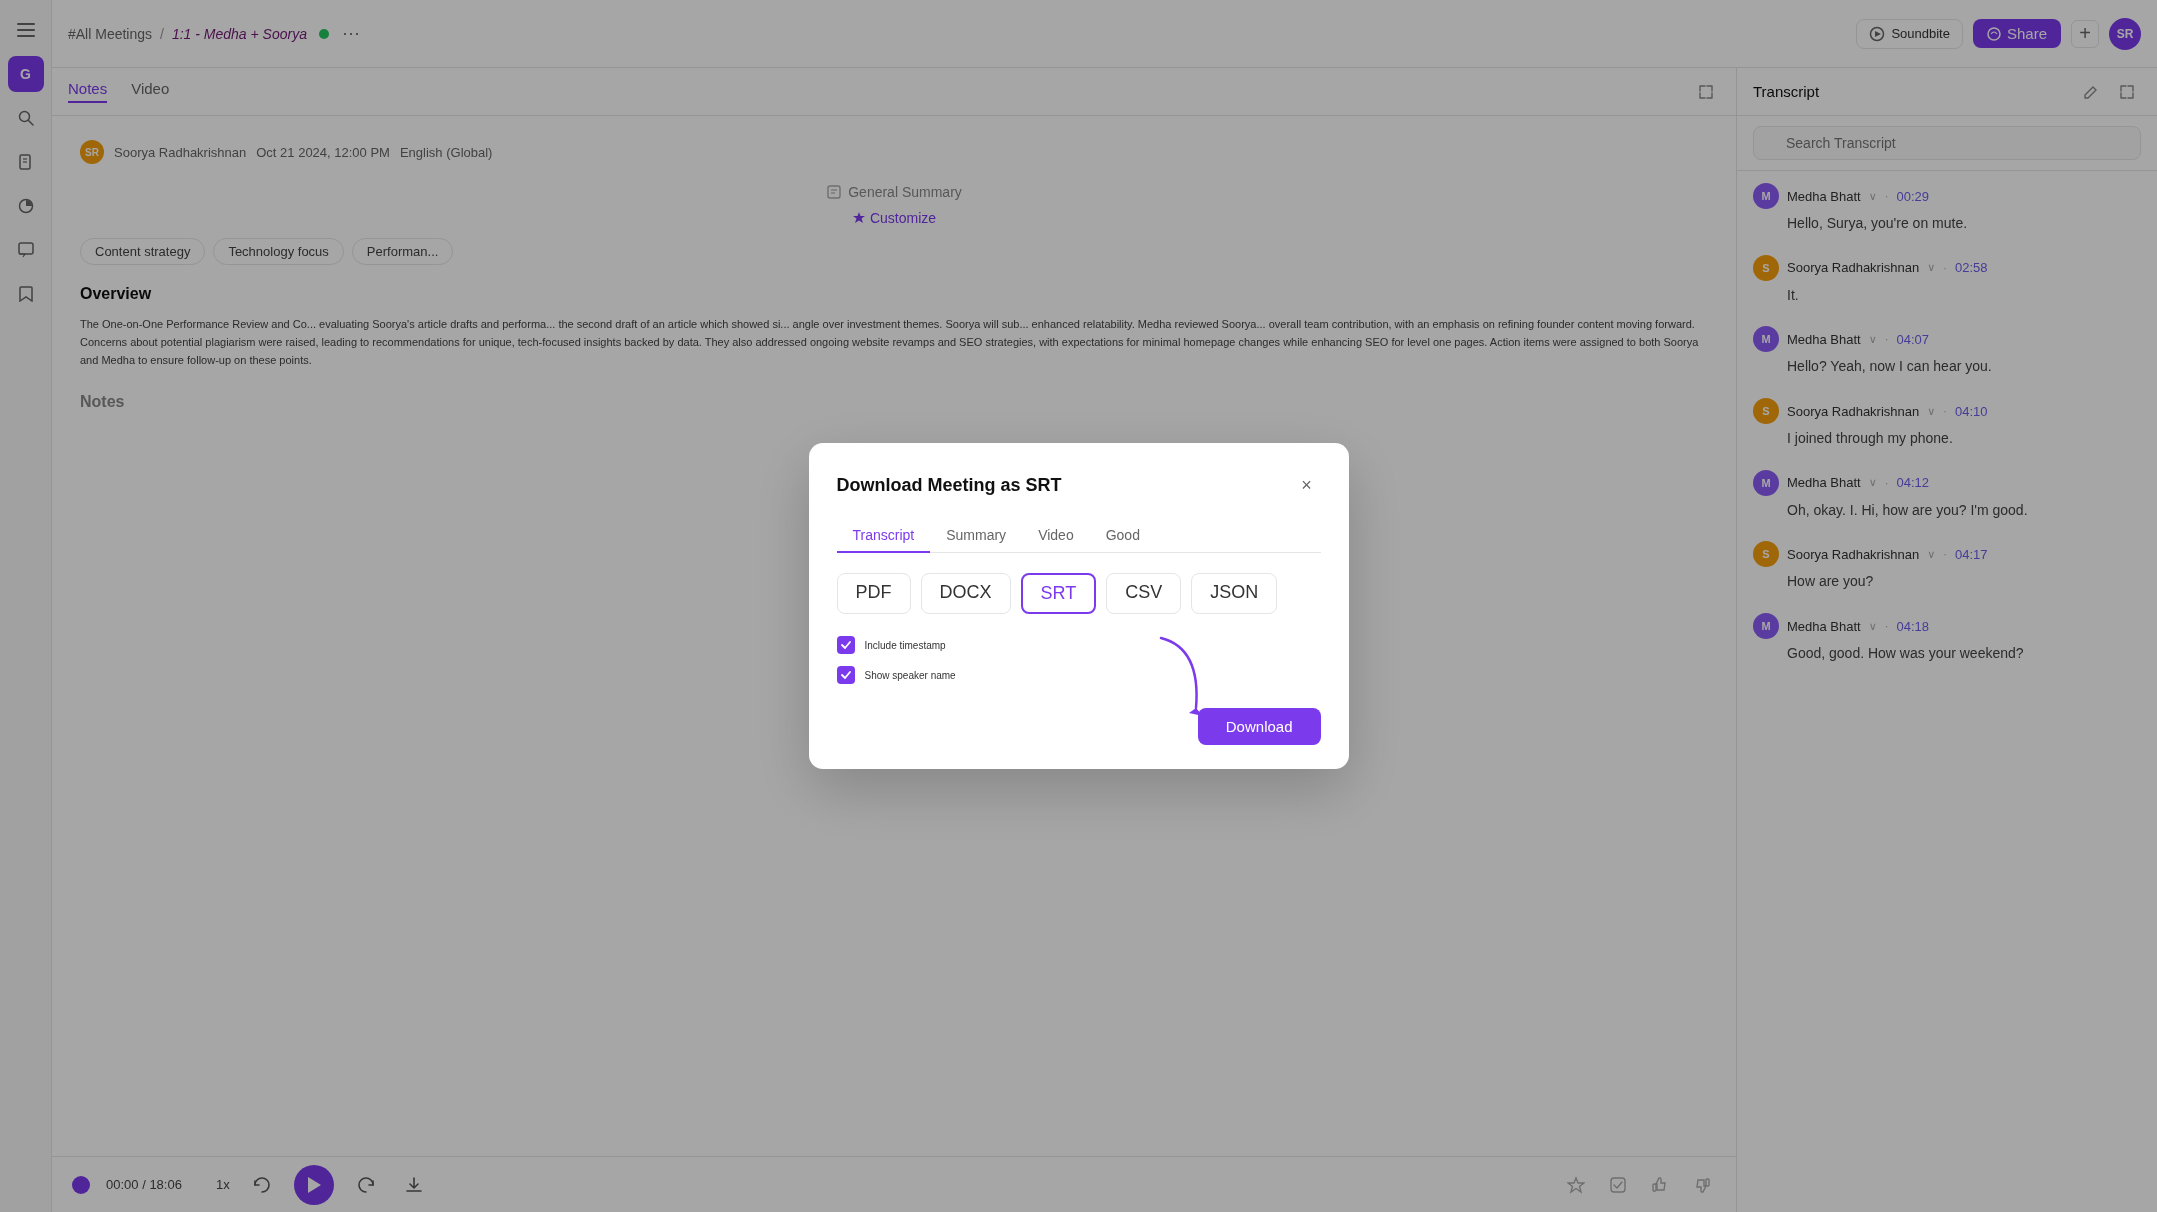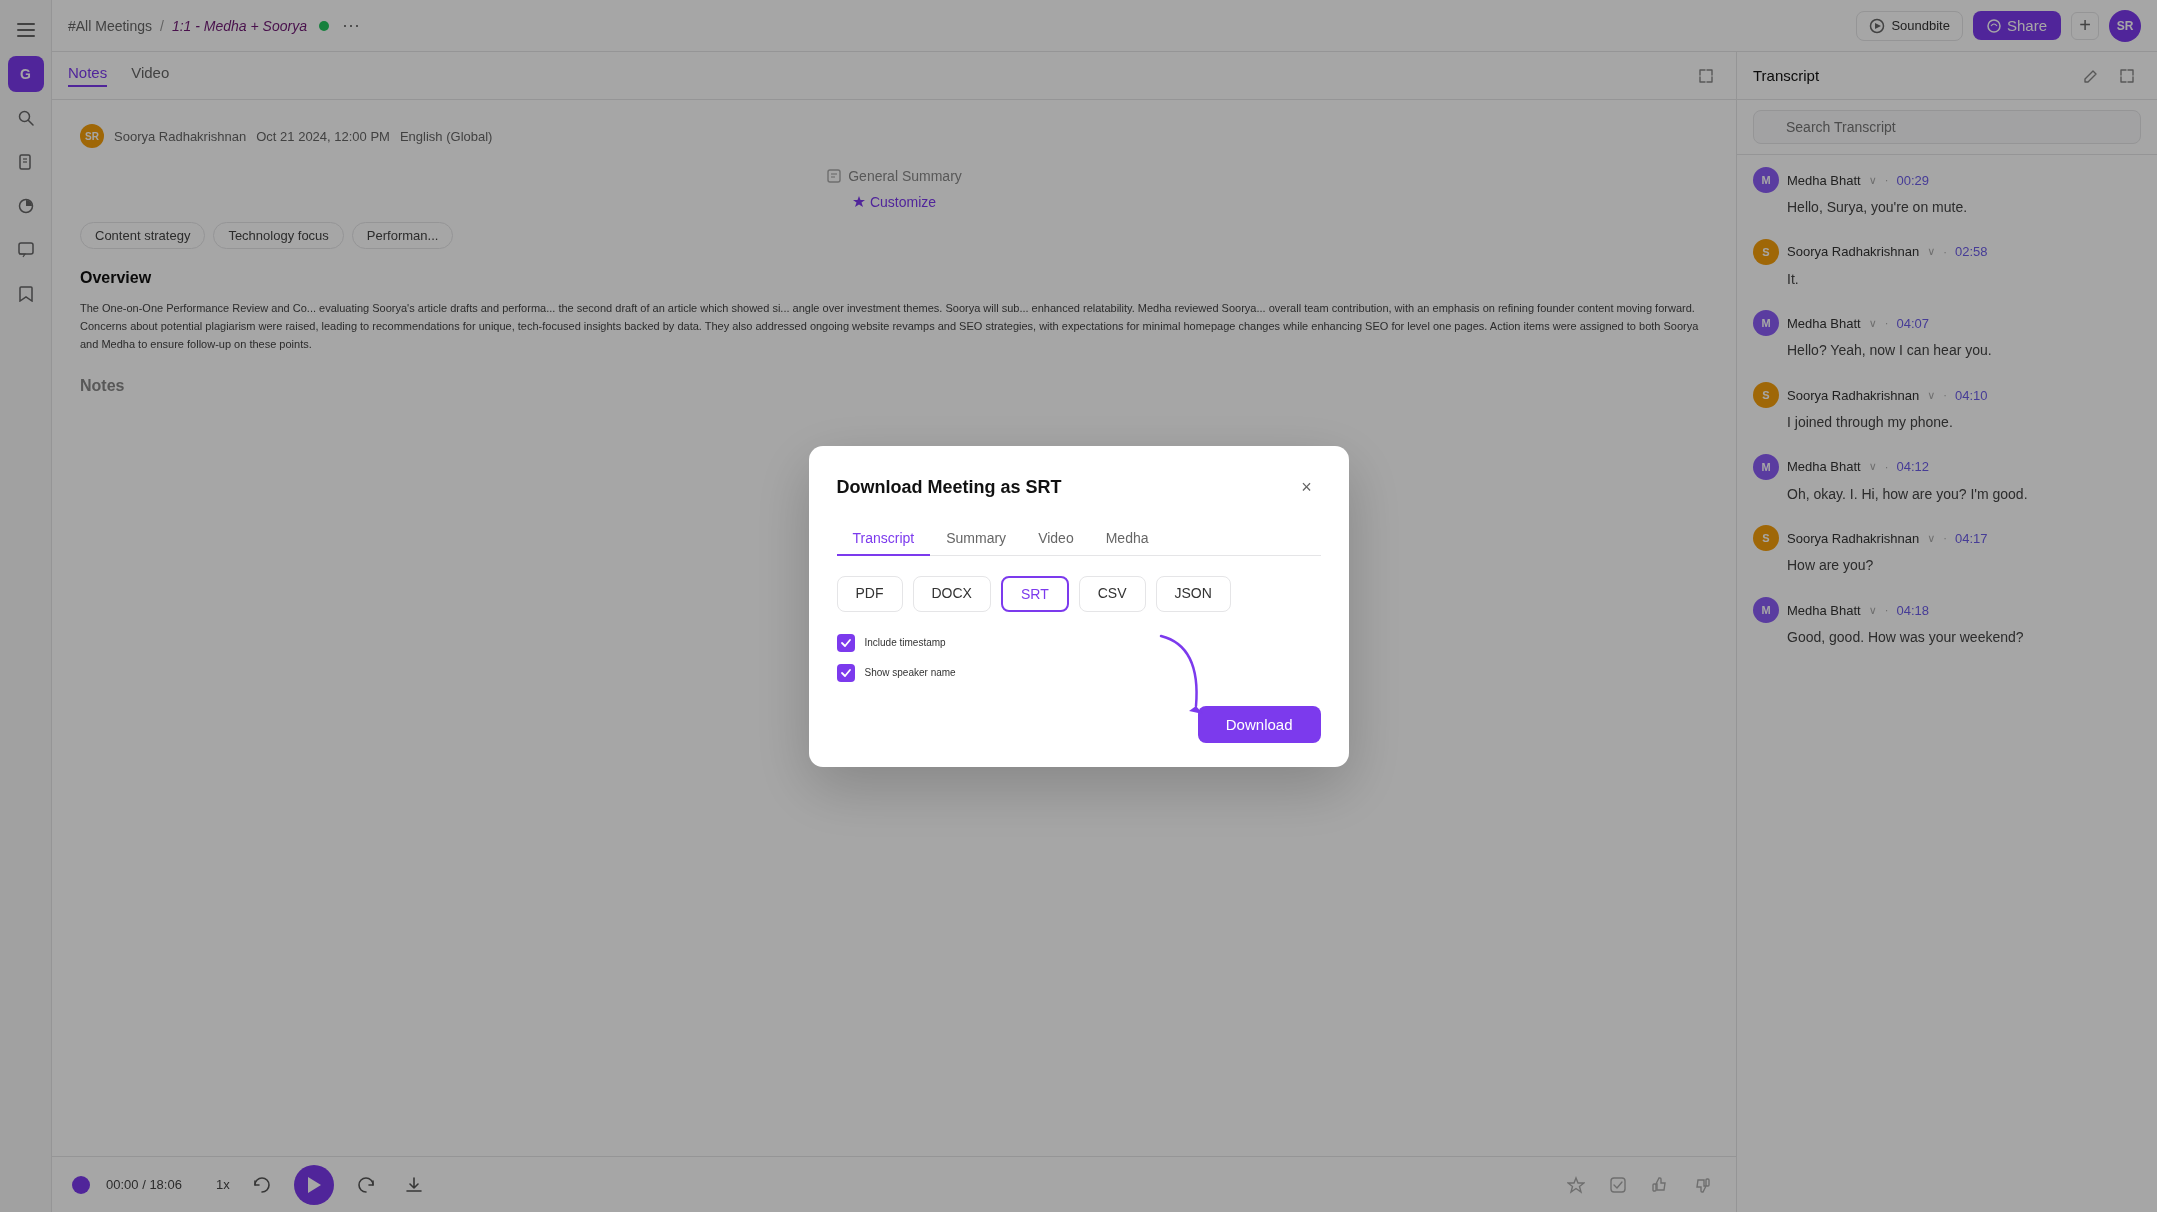--- a/index.html
+++ b/index.html
@@ -36,21 +36,21 @@
     
     .main-area {
       flex: 1;
       display: flex;
       flex-direction: column;
       overflow: hidden;
     }
 
     
     .topbar {
-      height: 52px;
+      height: 68px;
       border-bottom: 1px solid #e5e5e7;
       display: flex;
       align-items: center;
       padding: 0 16px;
       justify-content: space-between;
       flex-shrink: 0;
       gap: 34px;
     }
     .topbar-left {
       display: flex;
@@ -461,21 +461,21 @@
     }
     .format-btns {
       display: flex;
       gap: 10px;
       margin-bottom: 22px;
     }
     .format-btn {
       padding: 8px 18px;
       border: 1px solid #e5e5e7;
       border-radius: 8px;
-      font-size: 14px;
+      font-size: 18px;
       color: #333;
       cursor: pointer;
       background: #fff;
     }
     .format-btn.active {
       border: 2px solid #7c3aed;
       color: #7c3aed;
       font-weight: 500;
     }
     .checkbox-row {
@@ -817,21 +817,21 @@
   <div class="modal">
     <div class="modal-header">
       <span class="modal-title">Download Meeting as SRT</span>
       <div class="modal-close">×</div>
     </div>
 
     <div class="modal-tabs">
       <div class="modal-tab active">Transcript</div>
       <div class="modal-tab">Summary</div>
       <div class="modal-tab">Video</div>
-      <div class="modal-tab">Medha</div>
+      <div class="modal-tab">Good</div>
     </div>
 
     <div class="format-btns">
       <div class="format-btn">PDF</div>
       <div class="format-btn">DOCX</div>
       <div class="format-btn active">SRT</div>
       <div class="format-btn">CSV</div>
       <div class="format-btn">JSON</div>
     </div>
 

